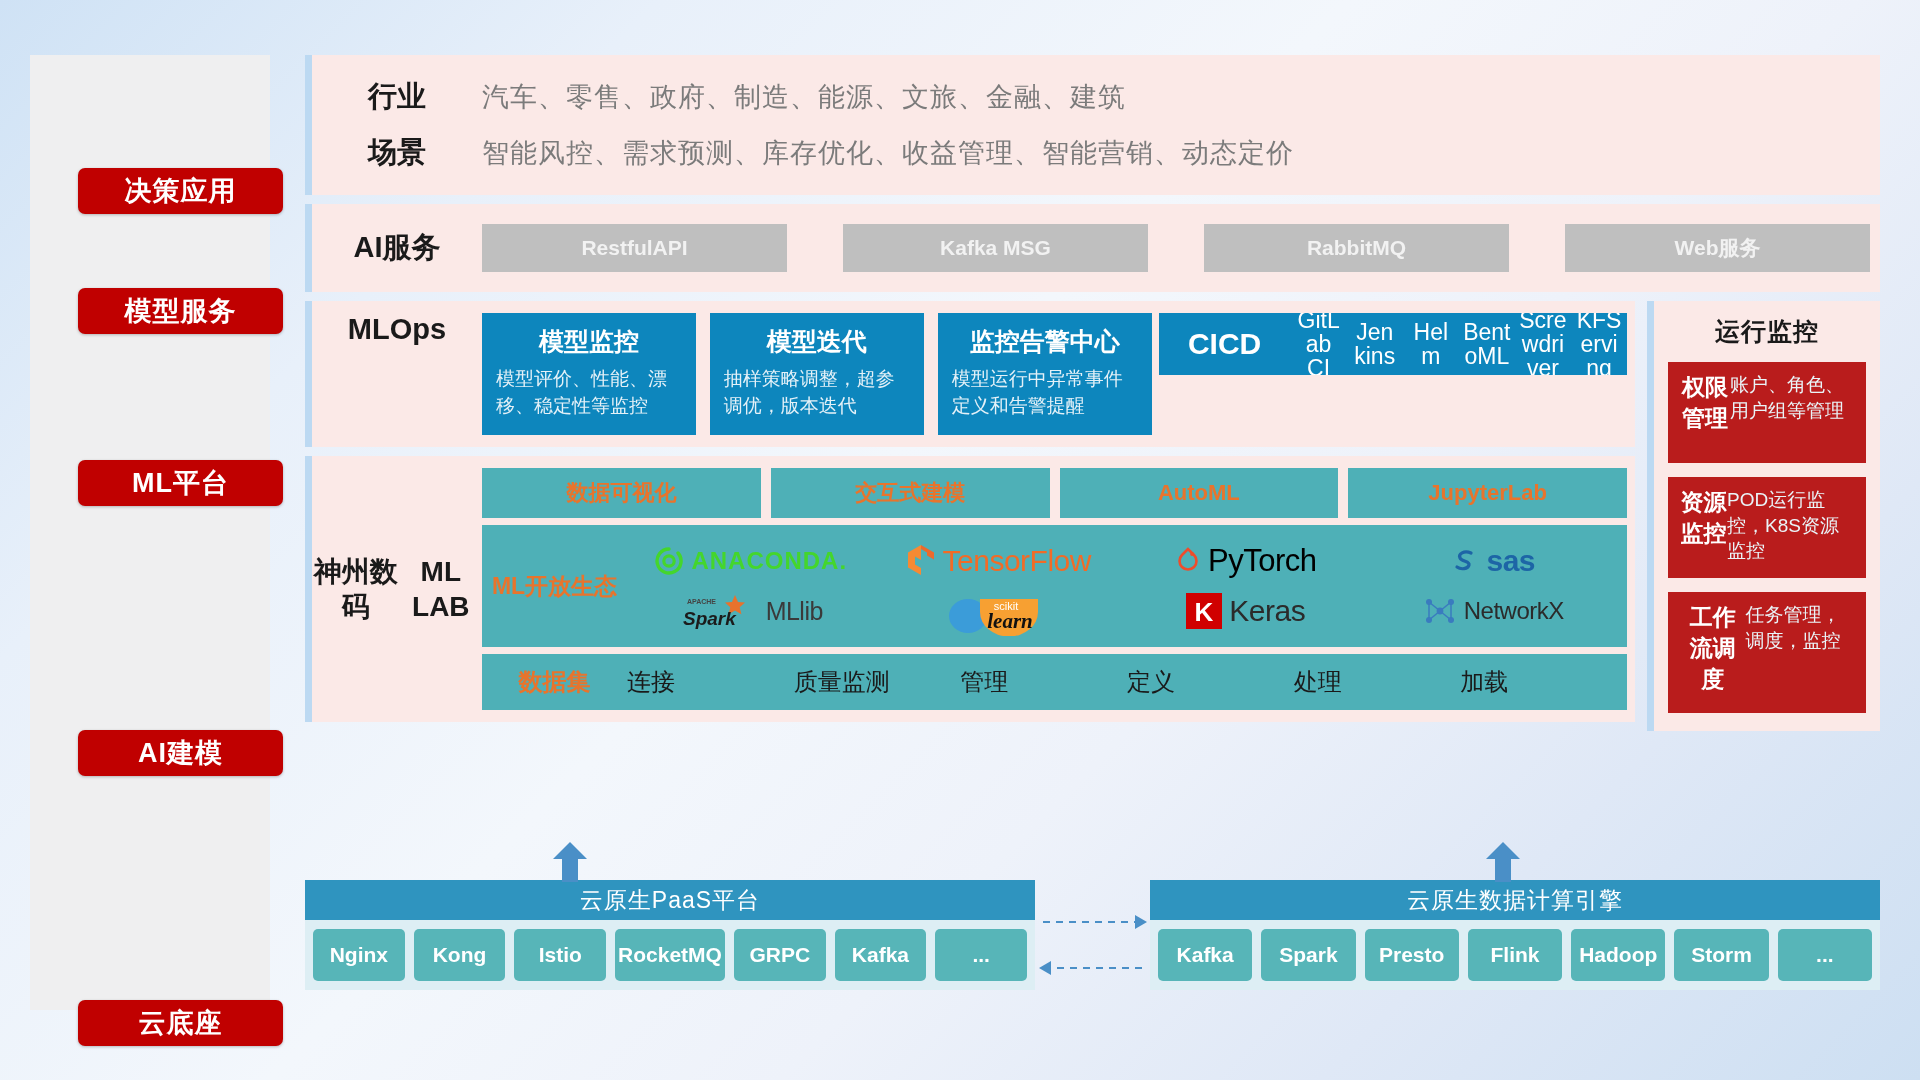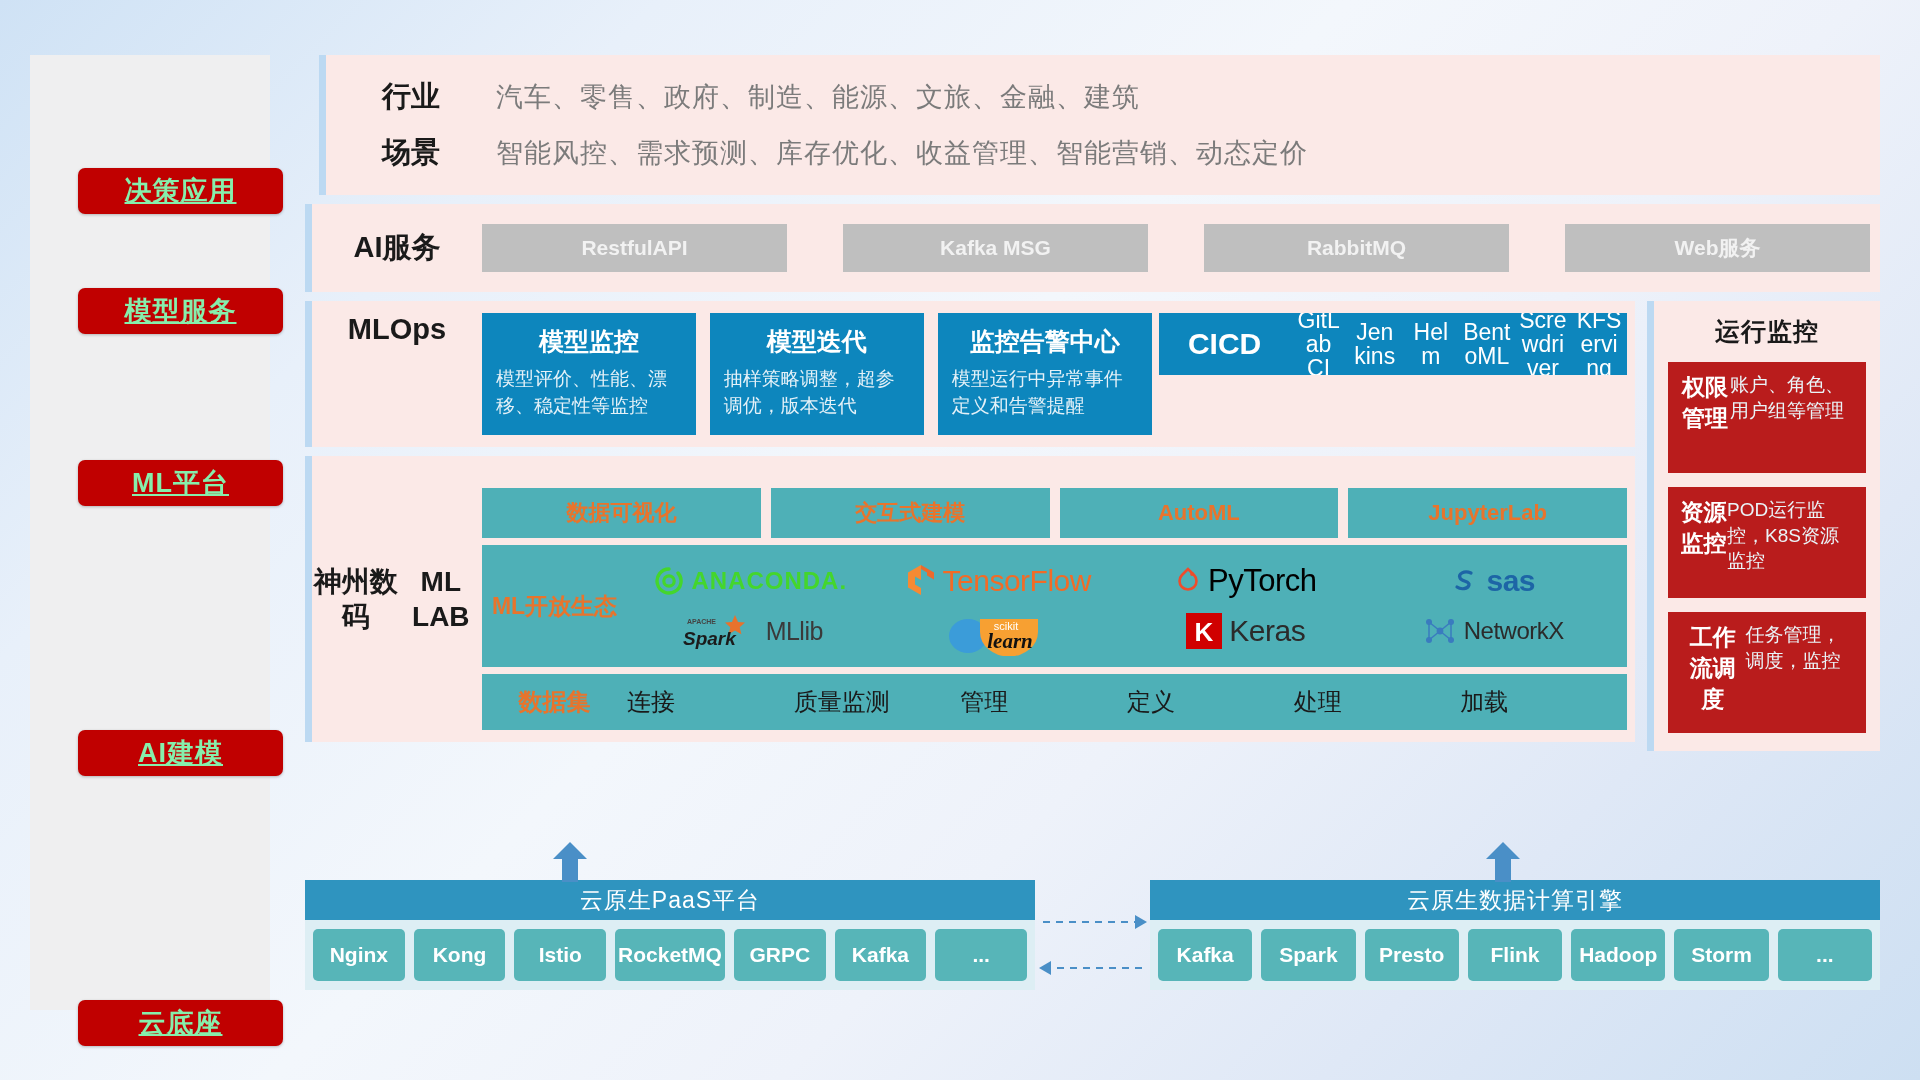--- a/index.html
+++ b/index.html
@@ -14,42 +14,41 @@
 
   
   .rail {
     position: absolute; left: 30px; top: 55px; width: 240px; height: 955px;
     background: #efeff0;
     display: flex; flex-direction: column; align-items: center;
   }
   .rail-tag {
     position: absolute; left: 48px; width: 205px; height: 46px;
     background: #c00000; border-radius: 7px;
-    color: #86efac; font-weight: bold; font-size: 27px;
+    color: #ffffff; font-weight: bold; font-size: 27px;
     display: flex; align-items: center; justify-content: center;
     letter-spacing: 1px;
     box-shadow: 0 1px 3px rgba(0,0,0,.25);
-    text-decoration: underline;
   }
   .tag-0 { top: 113px; }
   .tag-1 { top: 233px; }
   .tag-2 { top: 405px; }
   .tag-3 { top: 675px; }
   .tag-4 { top: 945px; }
 
   
   .main { position: absolute; left: 305px; top: 55px; width: 1575px; }
 
   .band {
     background: #fbe9e7; border-left: 7px solid #bcd9f2;
     margin-bottom: 9px; position: relative;
   }
 
   
-  .row-app { padding: 22px 0 22px 0; display: flex; flex-direction: column; gap: 16px; margin-left: 14px; }
+  .row-app { padding: 22px 0 22px 0; display: flex; flex-direction: column; gap: 16px; }
   .app-line { display: flex; align-items: center; }
   .app-key {
     width: 170px; text-align: center; flex: 0 0 170px;
     font-size: 29px; font-weight: bold; color: #1a1a1a;
   }
   .app-val { font-size: 27px; color: #7b7b7b; letter-spacing: 1px; }
 
   
   .row-svc { display: flex; align-items: center; padding: 20px 0; }
   .row-key {
@@ -109,21 +108,21 @@
   }
 
   
   .row-lab { display: flex; align-items: stretch; padding: 12px 0; }
   .lab-key {
     width: 170px; flex: 0 0 170px; display: flex; align-items: center;
     justify-content: center; text-align: center;
     font-size: 28px; font-weight: bold; color: #1a1a1a; line-height: 1.25;
   }
   .lab-col { flex: 1; display: flex; flex-direction: column; gap: 7px; padding-right: 8px; }
-  .lab-tools { display: flex; gap: 10px; margin-top: 20px; }
+  .lab-tools { display: flex; gap: 10px; }
   .lab-tool {
     flex: 1; height: 50px; background: #4eb0b7;
     display: flex; align-items: center; justify-content: center;
     color: #e8742c; font-weight: bold; font-size: 22px;
   }
   .eco-bar { background: #4eb0b7; display: flex; align-items: center; min-height: 122px; }
   .eco-label {
     width: 145px; flex: 0 0 145px; text-align: center;
     color: #e8742c; font-weight: bold; font-size: 23px;
   }

